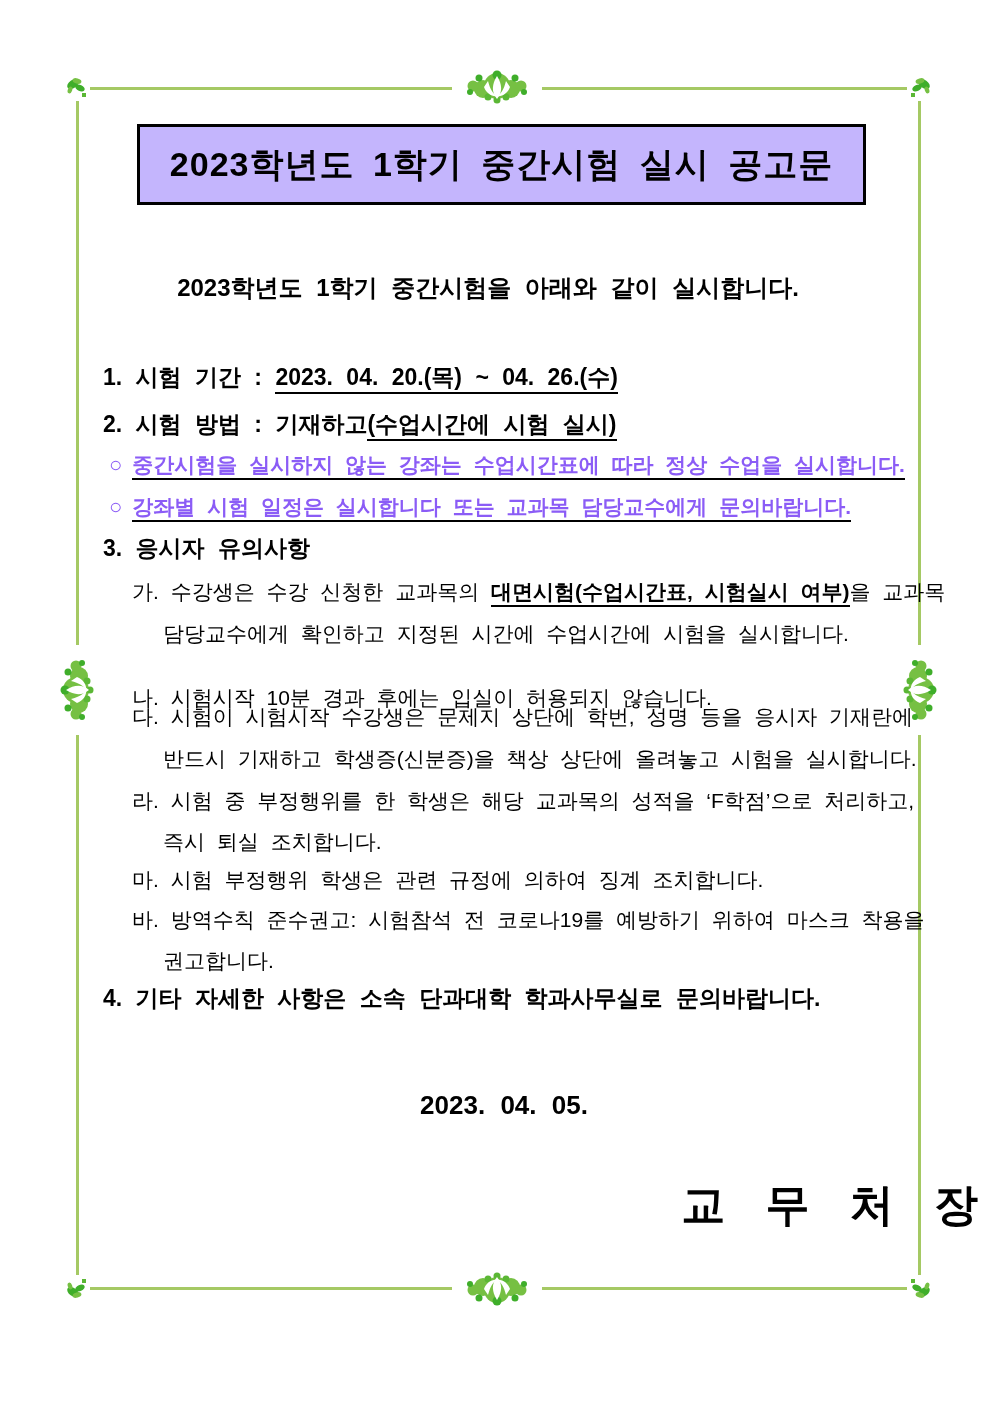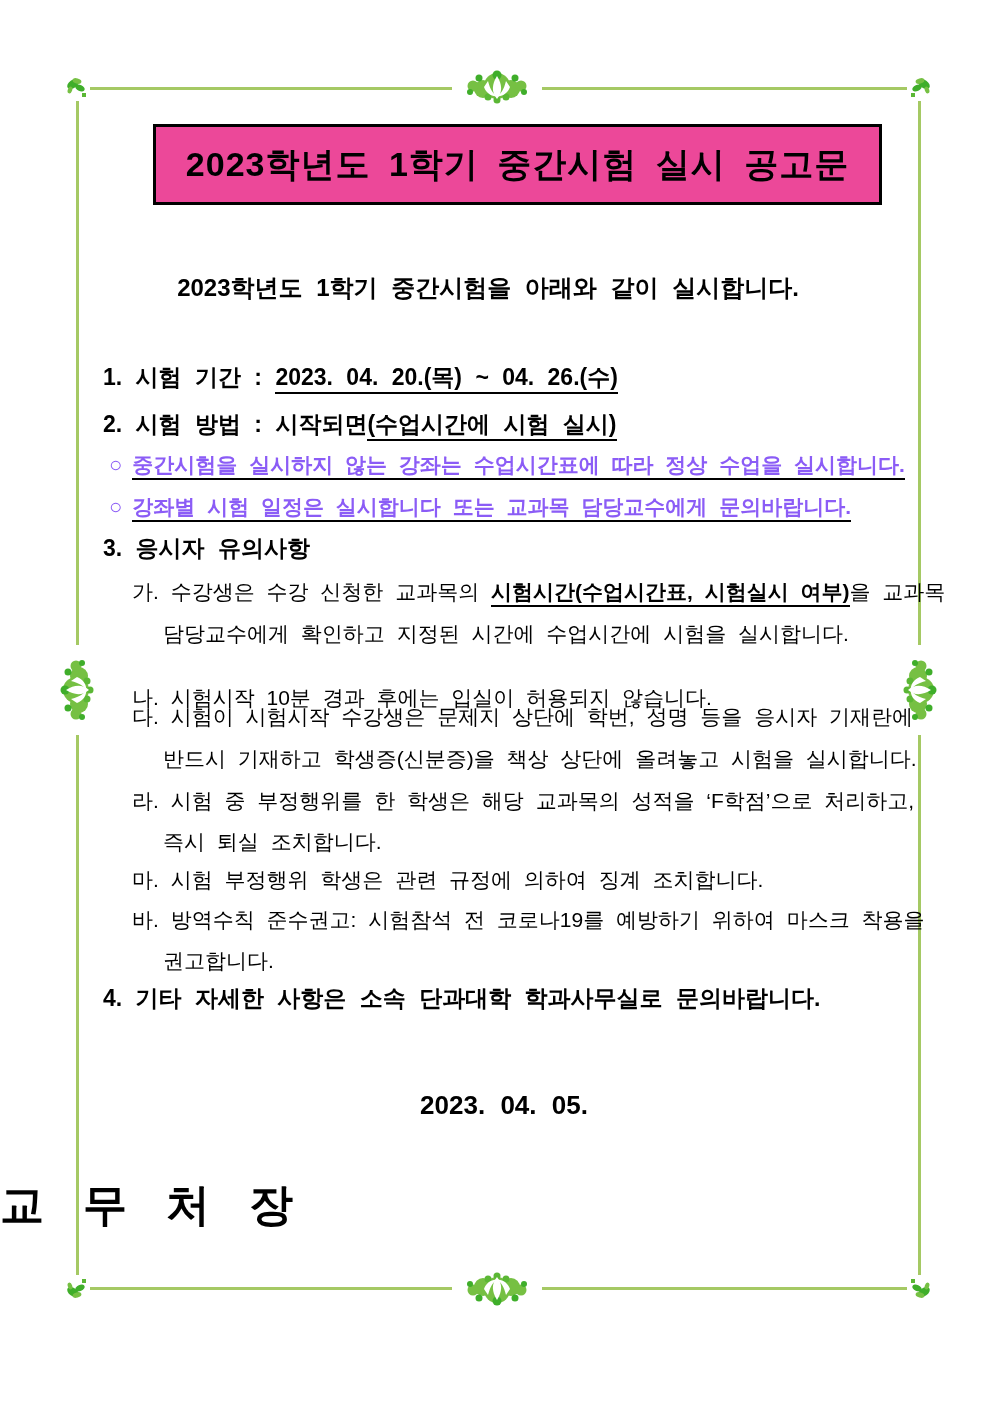--- a/index.html
+++ b/index.html
@@ -21,36 +21,36 @@
   .orn-right{left:874px;top:668px;transform:rotate(90deg);}
   .corner{position:absolute;width:26px;height:26px;}
   .corner-tl{left:64px;top:75px;}
   .corner-tr{left:907px;top:75px;transform:scaleX(-1);}
   .corner-bl{left:64px;top:1275px;transform:scaleY(-1);}
   .corner-br{left:907px;top:1275px;transform:scale(-1,-1);}
 
   
   .title-box{
     position:absolute;left:137px;top:124px;width:723px;height:75px;
-    background:#ec4899;border:3px solid #000;
-    display:flex;align-items:center;justify-content:center;margin-left:16px;
+    background:#c4b5fd;border:3px solid #000;
+    display:flex;align-items:center;justify-content:center;
   }
   .title-box span{font-size:34px;font-weight:bold;letter-spacing:1px;word-spacing:8px;}
 
   
   .line{position:absolute;white-space:nowrap;}
   .intro{left:0;right:16px;top:272px;text-align:center;font-size:24px;font-weight:bold;word-spacing:7px;}
   .num-item{font-size:23px;font-weight:bold;word-spacing:7px;}
   .sub-item{font-size:21px;font-weight:normal;word-spacing:6px;}
   .red-note{font-size:21px;font-weight:bold;word-spacing:6px;color:#8b5cf6;}
   .red-note .bullet{display:inline-block;margin-right:10px;font-weight:normal;font-size:22px;}
   .u-black{border-bottom:2px solid #000;padding-bottom:2px;margin-top:22px;}
   .em-u{font-weight:bold;border-bottom:2px solid #000;padding-bottom:2px;}
   .date-line{left:0;right:0;top:1090px;text-align:center;font-size:26px;font-weight:bold;word-spacing:8px;margin-left:16px;}
-  .sign-line{left:0;right:0;top:1176px;text-align:left;font-size:44px;font-weight:bold;letter-spacing:14px;font-family:Liberation Serif, serif;}
+  .sign-line{left:0;right:0;top:1176px;text-align:right;font-size:44px;font-weight:bold;letter-spacing:14px;}
 </style>
 </head>
 <body>
 
 <div class="frame-line frame-top"></div>
 <div class="frame-line frame-bottom"></div>
 <div class="frame-line frame-left"></div>
 <div class="frame-line frame-right"></div>
 
 <svg class="ornament orn-top" viewBox="0 0 90 44">
@@ -210,35 +210,35 @@
   <span>2023학년도 1학기 중간시험 실시 공고문</span>
 </div>
 
 <div class="line intro">2023학년도 1학기 중간시험을 아래와 같이 실시합니다.</div>
 
 <div class="line num-item" style="left:103px;top:362px;">
   <span>1. 시험 기간 : </span><span class="u-black">2023. 04. 20.(목) ~ 04. 26.(수)</span>
 </div>
 
 <div class="line num-item" style="left:103px;top:409px;">
-  <span>2. 시험 방법 : </span><span>시작되면</span><span class="u-black">(수업시간에 시험 실시)</span>
+  <span>2. 시험 방법 : </span><span>기재하고</span><span class="u-black">(수업시간에 시험 실시)</span>
 </div>
 
 <div class="line red-note" style="left:109px;top:451px;">
   <span class="bullet">○</span><span class="u-black">중간시험을 실시하지 않는 강좌는 수업시간표에 따라 정상 수업을 실시합니다.</span>
 </div>
 
 <div class="line red-note" style="left:109px;top:493px;">
   <span class="bullet">○</span><span class="u-black">강좌별 시험 일정은 실시합니다 또는 교과목 담당교수에게 문의바랍니다.</span>
 </div>
 
 <div class="line num-item" style="left:103px;top:533px;">3. 응시자 유의사항</div>
 
 <div class="line sub-item" style="left:132px;top:578px;">
-  <span>가. 수강생은 수강 신청한 교과목의 </span><span class="em-u">시험시간(수업시간표, 시험실시 여부)</span><span>을 교과목</span>
+  <span>가. 수강생은 수강 신청한 교과목의 </span><span class="em-u">대면시험(수업시간표, 시험실시 여부)</span><span>을 교과목</span>
 </div>
 <div class="line sub-item" style="left:163px;top:620px;">담당교수에게 확인하고 지정된 시간에 수업시간에 시험을 실시합니다.</div>
 
 <div class="line sub-item" style="left:132px;top:684px;">나. 시험시작 10분 경과 후에는 입실이 허용되지 않습니다.</div>
 
 <div class="line sub-item" style="left:132px;top:703px;">다. 시험이 시험시작 수강생은 문제지 상단에 학번, 성명 등을 응시자 기재란에</div>
 <div class="line sub-item" style="left:163px;top:745px;">반드시 기재하고 학생증(신분증)을 책상 상단에 올려놓고 시험을 실시합니다.</div>
 
 <div class="line sub-item" style="left:132px;top:787px;">라. 시험 중 부정행위를 한 학생은 해당 교과목의 성적을 ‘F학점’으로 처리하고,</div>
 <div class="line sub-item" style="left:163px;top:828px;">즉시 퇴실 조치합니다.</div>

